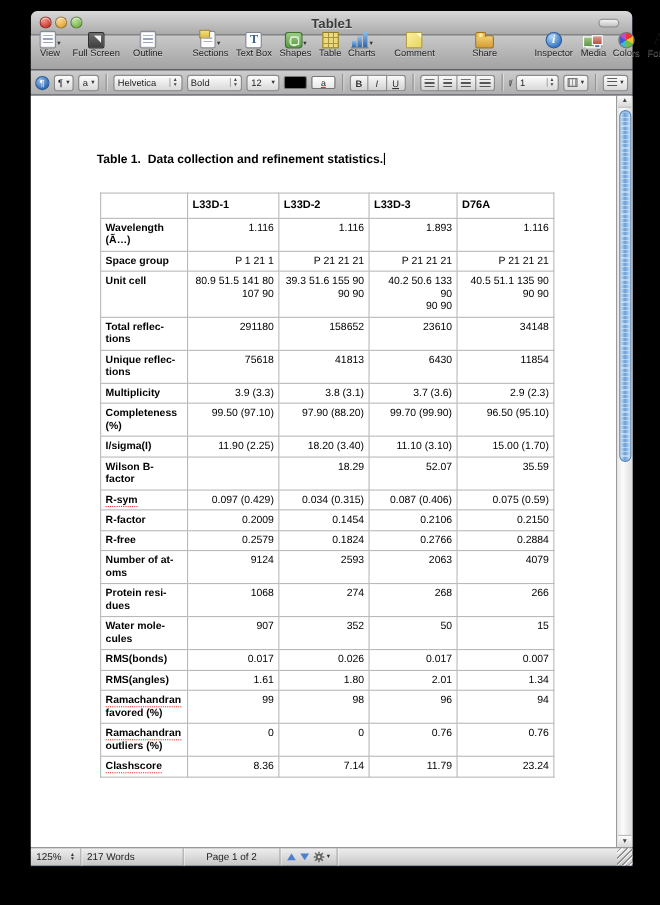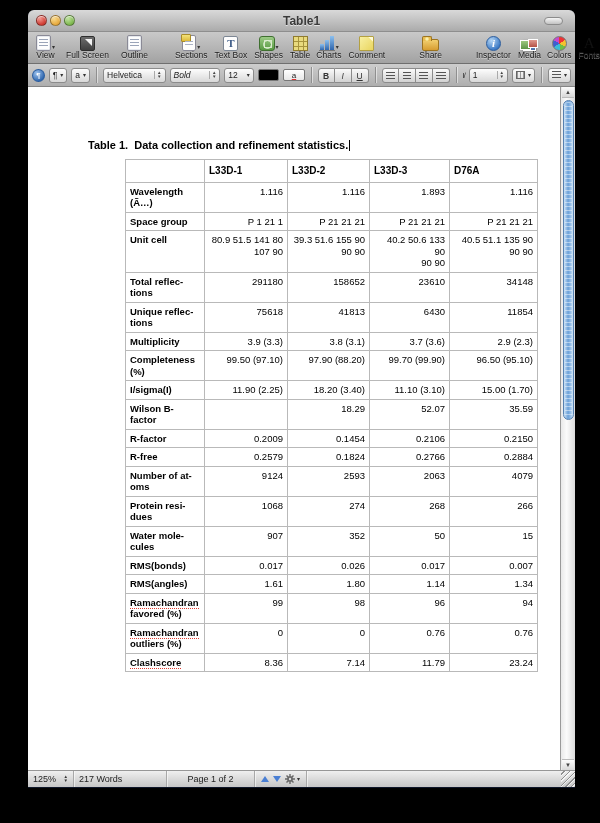--- a/index.html
+++ b/index.html
@@ -18,21 +18,21 @@
   .light.red { background:radial-gradient(circle at 35% 30%, #f2978f, #cf3a31 70%); }
   .light.yellow { background:radial-gradient(circle at 35% 30%, #f7d98c, #e7a93c 70%); }
   .light.green { background:radial-gradient(circle at 35% 30%, #c0e2a0, #7db84d 70%); }
   .win-title { flex:1; text-align:center; font-size:12px; font-weight:bold; color:#3a3a3a;
     text-shadow:0 1px 0 rgba(255,255,255,.6); }
   .capsule { position:absolute; right:12px; top:7px; width:19px; height:8px; border-radius:4px;
     background:linear-gradient(#f4f4f4,#c2c2c2); border:1px solid #8b8b8b; }
 
   
   .toolbar { height:32px; background:linear-gradient(#c9c9c9,#a2a2a2);
-    border-bottom:1px solid #6f6f6f; display:flex; align-items:flex-start; padding:0 4px 17px 2px; }
+    border-bottom:1px solid #6f6f6f; display:flex; align-items:center; padding:0 4px 17px 2px; }
   .tb-item { display:flex; flex-direction:column; align-items:center; cursor:default; }
   .tb-item .label { font-size:8.5px; color:#1c1c1c; white-space:nowrap; line-height:9px;
     text-shadow:0 1px 0 rgba(255,255,255,.45); }
   .ictop { display:flex; align-items:flex-end; height:19px; }
   .dd { font-size:6px; color:#333; margin-left:1px; line-height:8px; }
   .icon { position:relative; display:inline-block; }
   .ic-view-icon,.ic-outline-icon { width:15px; height:16px; background:#fdfdfd; border:1px solid #8a8a96;
     border-radius:2px; box-shadow:inset 0 0 0 1px rgba(160,170,190,.25); }
   .ic-view-icon::after,.ic-outline-icon::after { content:""; position:absolute; left:2px; right:2px; top:3px; bottom:3px;
     background:repeating-linear-gradient(to bottom, #9aa4b8 0 1px, transparent 1px 3px); }
@@ -85,21 +85,21 @@
   .ic-colors-icon { width:15px; height:15px; border-radius:50%; border:1px solid #777;
     background:conic-gradient(#e33 0 16%, #f3c12f 16% 33%, #6fbf44 33% 50%, #3bbcd6 50% 66%, #3f5fd0 66% 83%, #c44ad0 83% 100%); }
   .ic-fonts-icon { width:14px; height:16px; font-family:"Liberation Serif", serif; font-size:15px;
     color:#111; text-align:center; line-height:16px; }
   .ic-fonts-icon::after { content:"A"; }
   
   .tb-item:nth-child(1){margin-left:6px} .tb-item:nth-child(2){margin-left:11px}
   .tb-item:nth-child(3){margin-left:12px} .tb-item:nth-child(4){margin-left:27px}
   .tb-item:nth-child(5){margin-left:7px} .tb-item:nth-child(6){margin-left:7px}
   .tb-item:nth-child(7){margin-left:7px} .tb-item:nth-child(8){margin-left:6px}
-  .tb-item:nth-child(9){margin-left:7px} .tb-item:nth-child(10){margin-left:34px}
+  .tb-item:nth-child(9){margin-left:17px} .tb-item:nth-child(10){margin-left:34px}
   .tb-item:nth-child(11){margin-left:34px} .tb-item:nth-child(12){margin-left:7px}
   .tb-item:nth-child(13){margin-left:6px} .tb-item:nth-child(14){margin-left:7px}
 
   
   .formatbar { height:23px; background:linear-gradient(#cdcdcd,#aeaeae);
     border-bottom:1px solid #858585; display:flex; align-items:center; padding:0 4px; gap:4px; }
   .fb-circle { width:13px; height:13px; border-radius:50%;
     background:radial-gradient(circle at 35% 30%, #9cc2ee, #2f66ad 75%); border:1px solid #2b5d9e;
     color:#fff; font-size:8px; text-align:center; line-height:12px; }
   .fb-box { height:15px; background:linear-gradient(#fdfdfd,#d8d8d8); border:1px solid #8b8b8b;
@@ -121,22 +121,22 @@
     background:repeating-linear-gradient(to bottom,#555 0 1px, transparent 1px 3px); }
   .al.c { background:repeating-linear-gradient(to bottom,#555 0 1px, transparent 1px 3px); width:8px; }
   .lsp-icon { font-size:8px; color:#333; }
 
   
   .docarea { position:relative; height:683px; background:#fff; overflow:hidden; }
   .page { position:absolute; left:0; top:0; right:15px; bottom:0; background:#fff; }
   .doc-title { position:absolute; left:60px; top:52px; font-size:11px; font-weight:bold; color:#000;
     white-space:pre; }
   .caret { display:inline-block; width:1px; height:11px; background:#000; vertical-align:-2px; margin-left:1px; }
-  table.stats { position:absolute; left:63px; top:72px; border-collapse:collapse; table-layout:fixed;
-    width:412px;margin-left:34px; }
+  table.stats { position:absolute; left:63px; top:88px; border-collapse:collapse; table-layout:fixed;
+    width:412px; }
   table.stats col.c0 { width:79px; } table.stats col.c1 { width:83px; }
   table.stats col.c2 { width:82px; } table.stats col.c3 { width:80px; }
   table.stats col.c4 { width:88px; }
   table.stats th, table.stats td { border:1px solid #b9b9b9; font-size:9.5px; color:#000;
     vertical-align:top; padding:3px 4px; line-height:11.5px; }
   table.stats thead th { text-align:left; font-weight:bold; font-size:10px; padding:5px 4px; }
   table.stats tbody th { text-align:left; font-weight:bold; white-space:pre-wrap; }
   table.stats tbody td { text-align:right; white-space:pre-wrap; }
   .spell { border-bottom:1px dotted #e03a2f; }
 
@@ -287,21 +287,21 @@
         <span class="dd">▾</span>
     </div>
     <div class="fb-sep"></div>
     <div class="fb-box" style="width:64px; justify-content:space-between;">
       <span>Helvetica</span>
       <span class="stp">
           <span>▲</span>
           <span>▼</span>
         </span>
     </div>
-    <div class="fb-box" style="width:52px; justify-content:space-between;font-style:italic;">
+    <div class="fb-box" style="width:52px; justify-content:space-between;">
       <span>Bold</span>
       <span class="stp">
           <span>▲</span>
           <span>▼</span>
         </span>
     </div>
     <div class="fb-box" style="width:30px; justify-content:space-between;">
       <span>12</span>
       <span class="dd">▾</span>
     </div>
@@ -422,20 +422,27 @@
               <td>15.00 (1.70)</td>
             </tr>
             <tr>
               <th><span>Wilson B-</span><br><span>factor</span></th>
               <td></td>
               <td>18.29</td>
               <td>52.07</td>
               <td>35.59</td>
             </tr>
             <tr>
+              <th><span class="spell">R-sym</span></th>
+              <td>0.097 (0.429)</td>
+              <td>0.034 (0.315)</td>
+              <td>0.087 (0.406)</td>
+              <td>0.075 (0.59)</td>
+            </tr>
+            <tr>
               <th><span>R-factor</span></th>
               <td>0.2009</td>
               <td>0.1454</td>
               <td>0.2106</td>
               <td>0.2150</td>
             </tr>
             <tr>
               <th><span>R-free</span></th>
               <td>0.2579</td>
               <td>0.1824</td>
@@ -467,21 +474,21 @@
               <th><span>RMS(bonds)</span></th>
               <td>0.017</td>
               <td>0.026</td>
               <td>0.017</td>
               <td>0.007</td>
             </tr>
             <tr>
               <th><span>RMS(angles)</span></th>
               <td>1.61</td>
               <td>1.80</td>
-              <td>1.14</td>
+              <td>2.01</td>
               <td>1.34</td>
             </tr>
             <tr>
               <th><span class="spell">Ramachandran</span><br><span>favored (%)</span></th>
               <td>99</td>
               <td>98</td>
               <td>96</td>
               <td>94</td>
             </tr>
             <tr>

